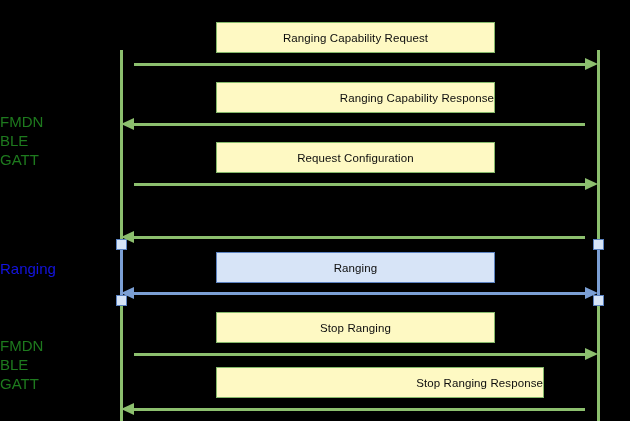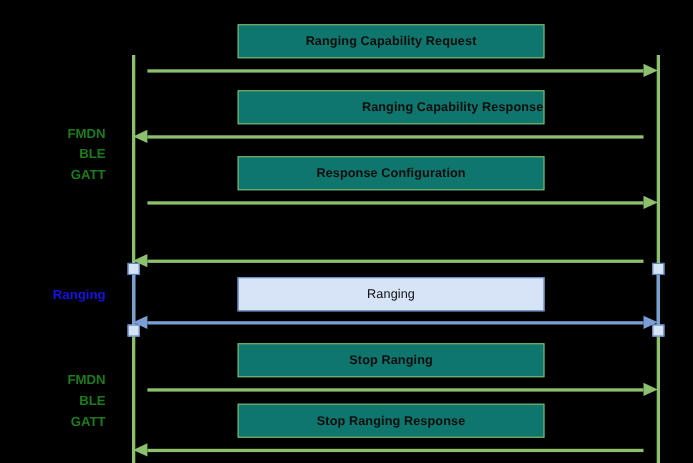--- a/index.html
+++ b/index.html
@@ -6,35 +6,35 @@
   body{width:630px;height:421px;position:relative;overflow:hidden;
        font-family:"Liberation Sans",sans-serif;}
   #stage{position:absolute;inset:0;width:630px;height:421px;}
   .lifeline{position:absolute;width:3px;background:#8cbf6e;}
   .activation{position:absolute;width:3px;background:#7b9fd4;}
   .handle{position:absolute;width:11px;height:11px;background:#d6e4f7;
           border:1px solid #5b82c0;box-sizing:border-box;}
   .msgbox{position:absolute;box-sizing:border-box;display:flex;
           align-items:center;justify-content:center;height:31px;
           font-size:11.5px;color:#0d0d0d;letter-spacing:.1px;}
-  .msgbox.green{background:#0f766e;border:1px solid #84b86a;font-weight:bold;}
+  .msgbox.green{background:#fef9c3;border:1px solid #84b86a;}
   .msgbox.blue{background:#d7e4f7;border:1px solid #5b82c0;}
   .arrow{position:absolute;height:3px;}
   .arrow.green{background:#8cbf6e;}
   .arrow.blue{background:#7b9fd4;}
   .head{position:absolute;width:0;height:0;top:-5px;}
   .head.r.green{border-left:13px solid #8cbf6e;border-top:6.5px solid transparent;
                 border-bottom:6.5px solid transparent;right:-13px;}
   .head.l.green{border-right:13px solid #8cbf6e;border-top:6.5px solid transparent;
                 border-bottom:6.5px solid transparent;left:-13px;}
   .head.r.blue{border-left:13px solid #7b9fd4;border-top:6.5px solid transparent;
                border-bottom:6.5px solid transparent;right:-13px;}
   .head.l.blue{border-right:13px solid #7b9fd4;border-top:6.5px solid transparent;
                border-bottom:6.5px solid transparent;left:-13px;}
-  .sidelabel{position:absolute;text-align:right;font-size:12px;font-weight:bold;
+  .sidelabel{position:absolute;text-align:left;font-size:15px;font-weight:normal;
              line-height:19px;width:96px;left:0;}
   .sidelabel.green{color:#1e7a1e;}
   .sidelabel.blue{color:#1414e0;}
 </style>
 </head>
 <body>
 
 <div id="stage">
     <div class="lifeline" style="left: 120px; top: 50px; height: 371px; background: rgb(140, 191, 110);"></div>
     <div class="lifeline" style="left: 597px; top: 50px; height: 371px; background: rgb(140, 191, 110);"></div>
@@ -63,40 +63,40 @@
     <div class="arrow green" style="left: 134px; top: 63px; width: 451px;">
       <div class="head r green"></div>
     </div>
     <div class="msgbox green" style="left: 216px; top: 82px; width: 279px; height: 31px; justify-content: flex-end;">
       <span>Ranging Capability Response</span>
     </div>
     <div class="arrow green" style="left: 134px; top: 123px; width: 451px;">
       <div class="head l green"></div>
     </div>
     <div class="msgbox green" style="left: 216px; top: 142px; width: 279px; height: 31px;">
-      <span>Response Configuration</span>
+      <span>Request Configuration</span>
     </div>
     <div class="arrow green" style="left: 134px; top: 183px; width: 451px;">
       <div class="head r green"></div>
     </div>
     <div class="arrow green" style="left: 134px; top: 236px; width: 451px;">
       <div class="head l green"></div>
     </div>
     <div class="msgbox blue" style="left: 216px; top: 252px; width: 279px; height: 31px;">
       <span>Ranging</span>
     </div>
     <div class="arrow blue" style="left: 134px; top: 292px; width: 451px;">
       <div class="head r blue"></div>
       <div class="head l blue"></div>
     </div>
     <div class="msgbox green" style="left: 216px; top: 312px; width: 279px; height: 31px;">
       <span>Stop Ranging</span>
     </div>
     <div class="arrow green" style="left: 134px; top: 353px; width: 451px;">
       <div class="head r green"></div>
     </div>
-    <div class="msgbox green" style="left: 216px; top: 367px; width: 279px; height: 31px;">
+    <div class="msgbox green" style="left: 216px; top: 367px; width: 328px; height: 31px; justify-content: flex-end;">
       <span>Stop Ranging Response</span>
     </div>
     <div class="arrow green" style="left: 134px; top: 408px; width: 451px;">
       <div class="head l green"></div>
     </div>
   </div>
 
 </body></html>

